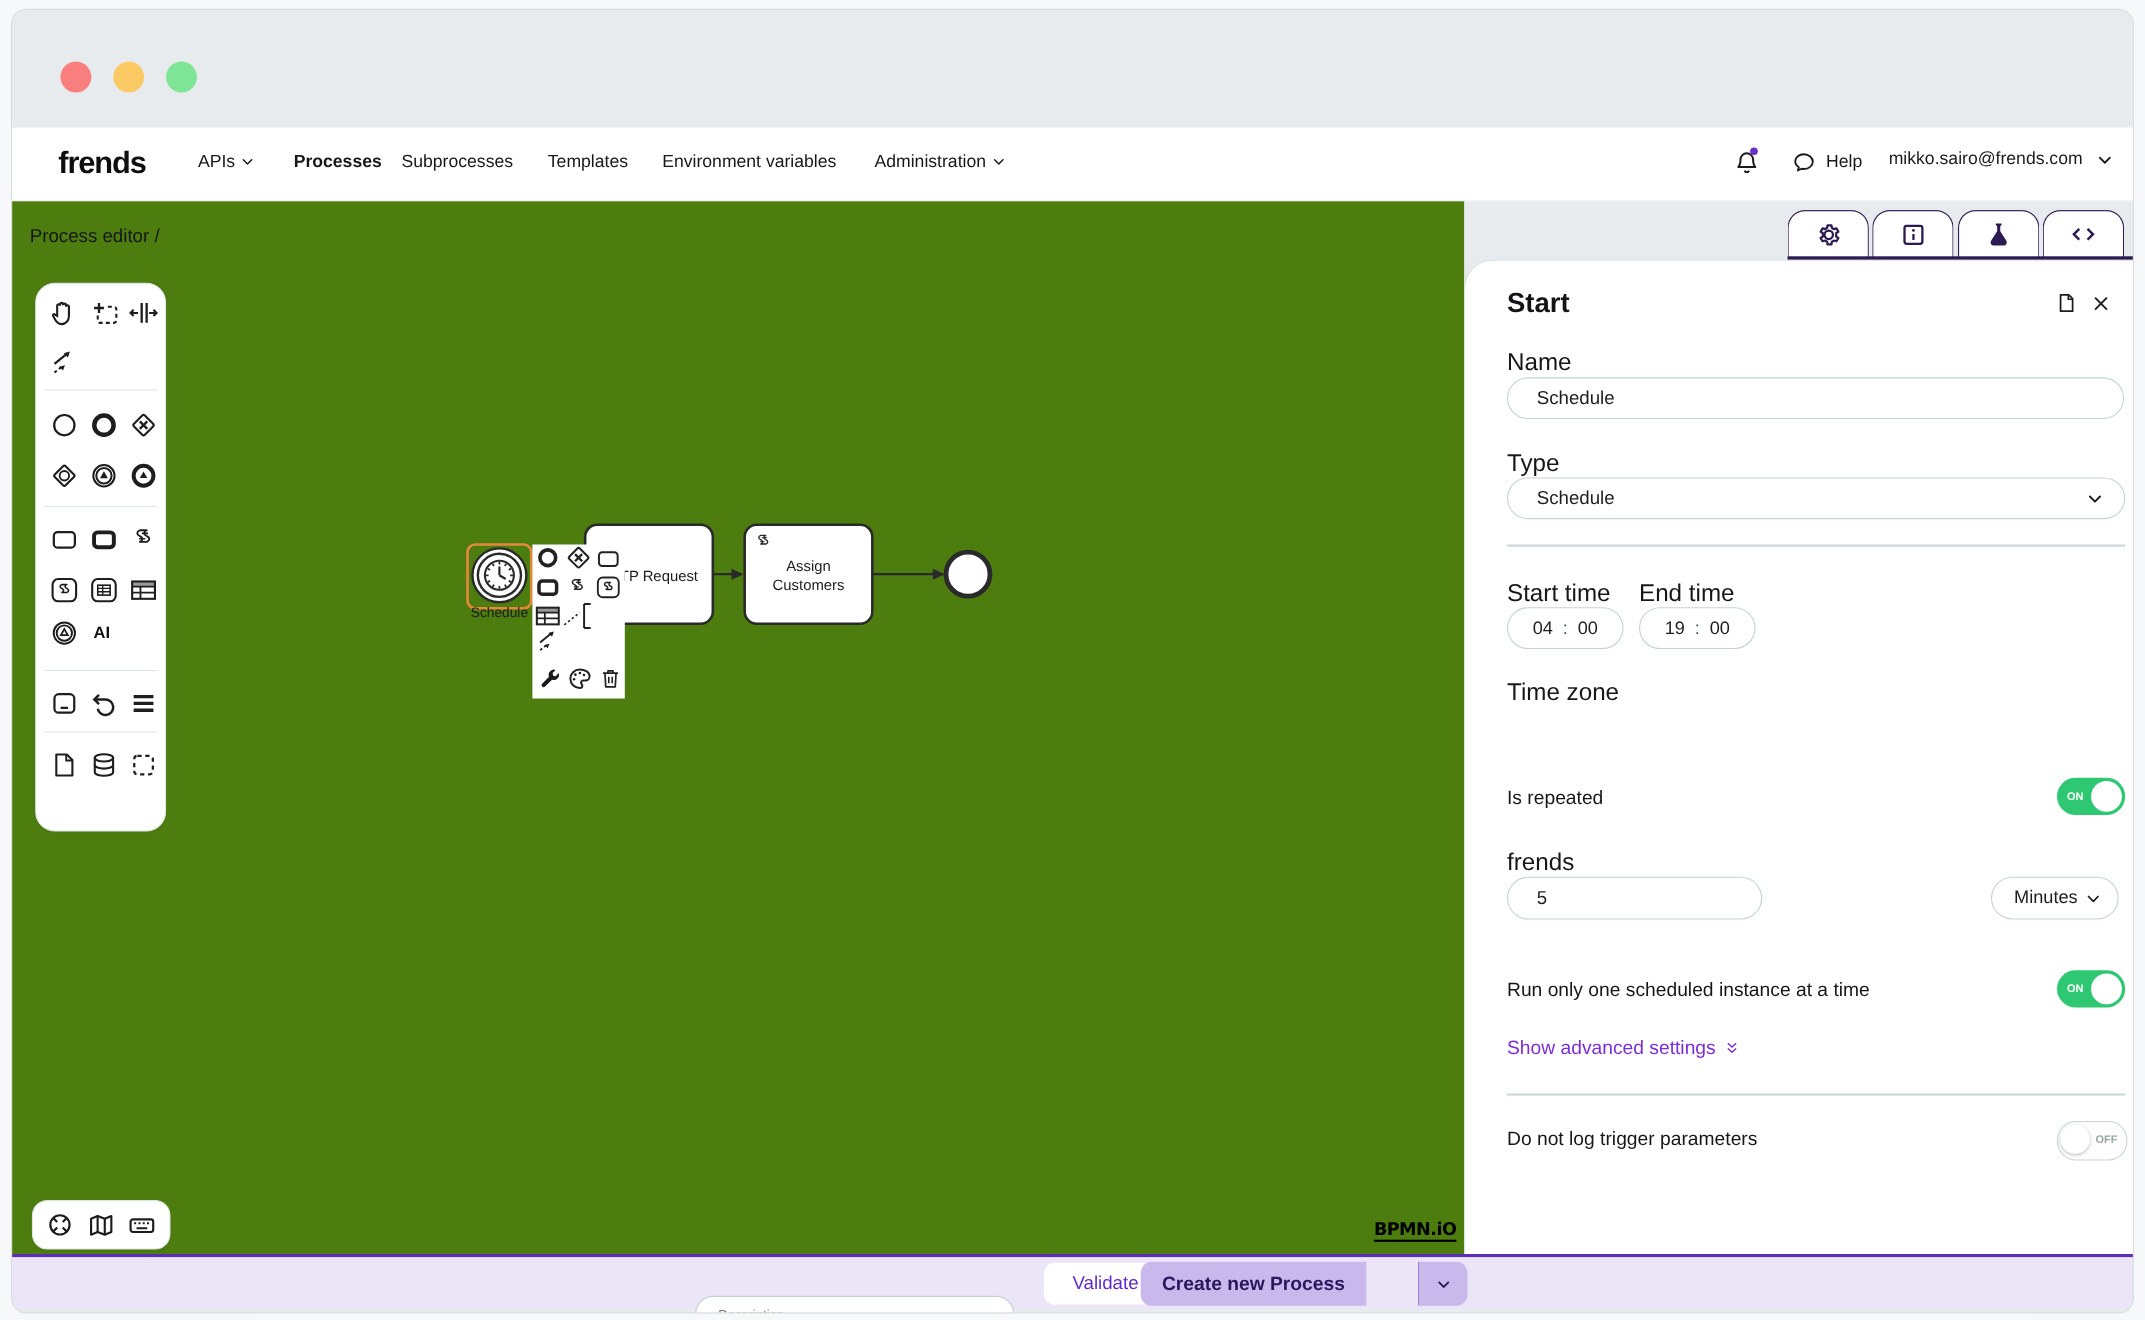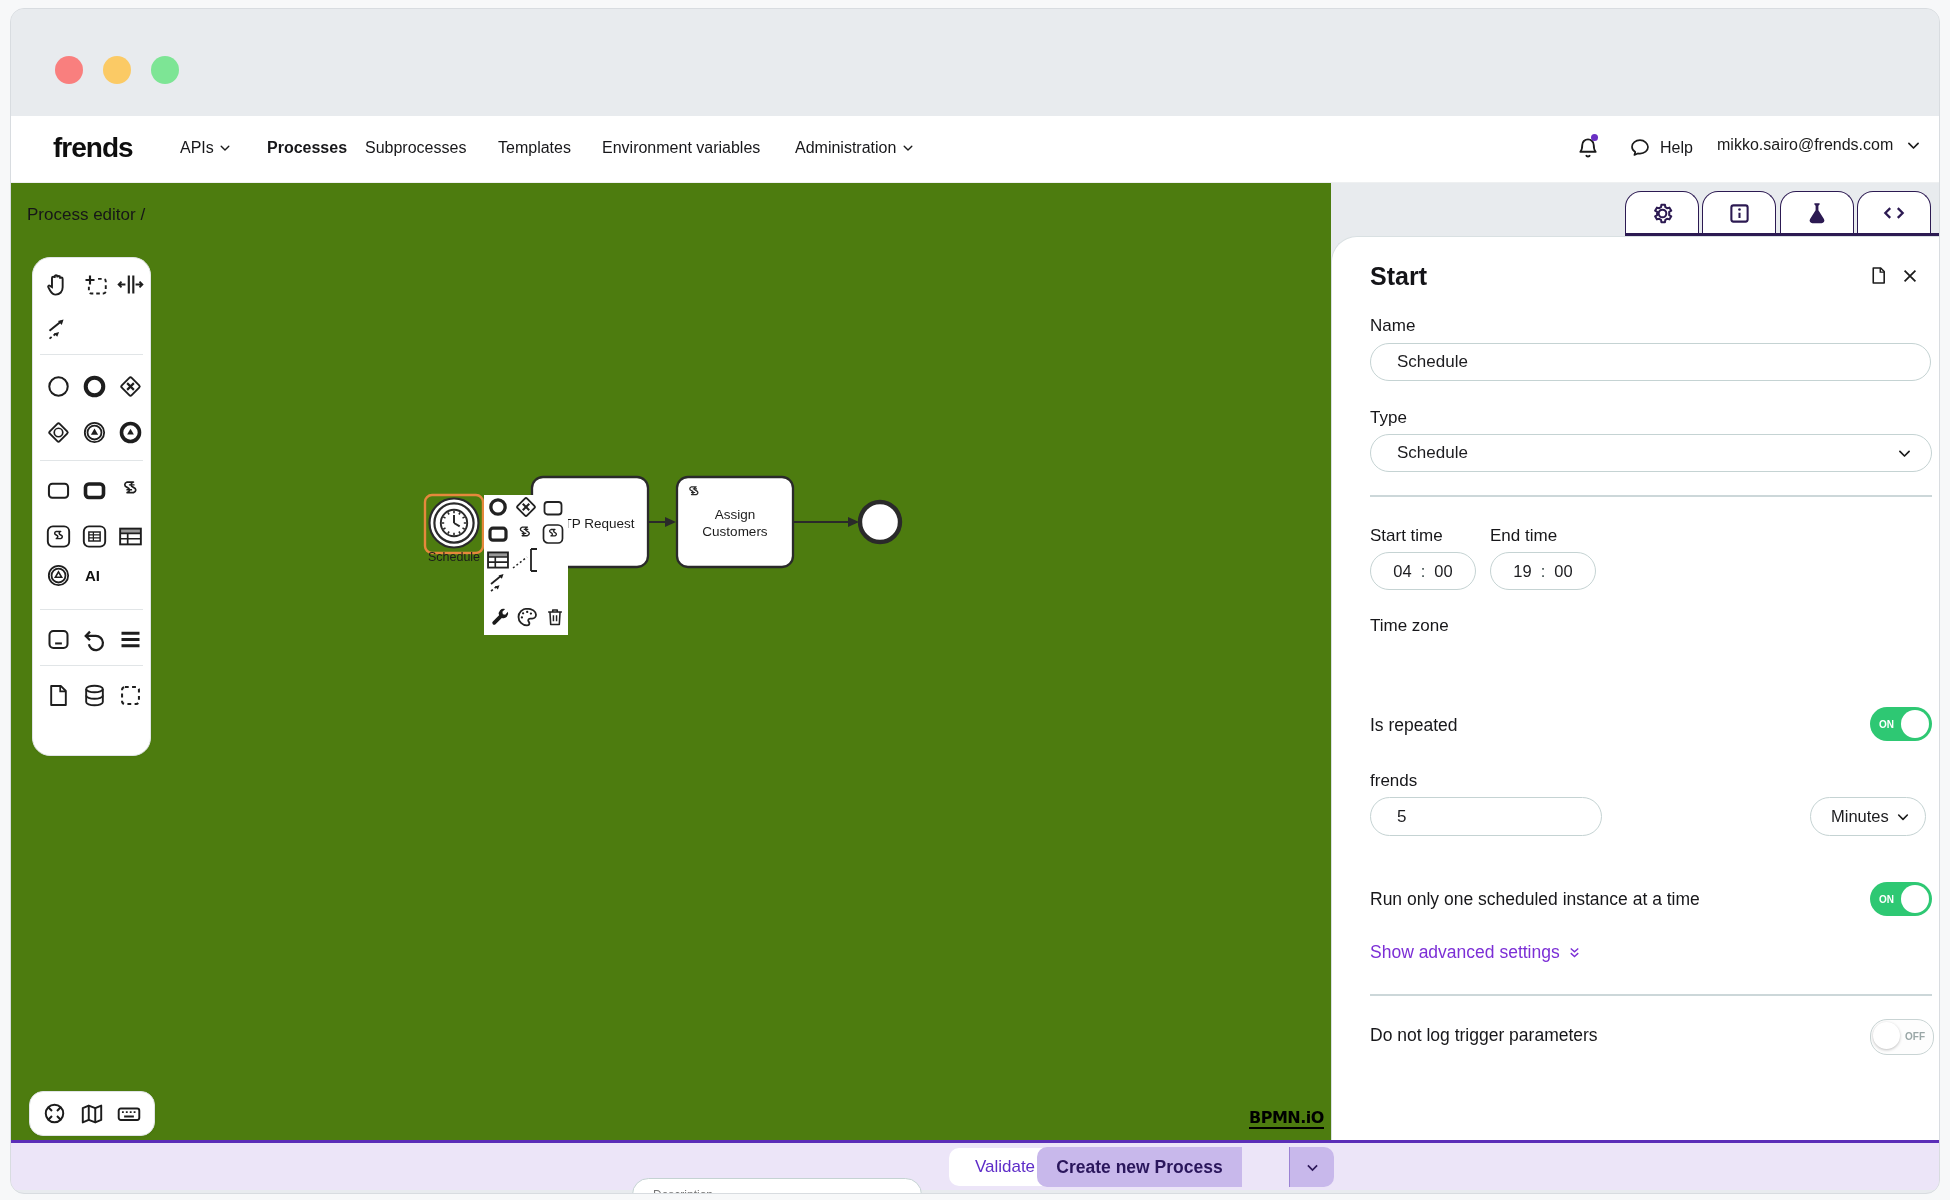--- a/index.html
+++ b/index.html
@@ -17,21 +17,21 @@
   .breadcrumb{left:16px;top:22px;font-size:17px;color:#161618;cursor:pointer;}
   .ptitle{left:16px;top:44px;font-size:31px;font-weight:600;color:#111114;}
   .pversion{font-size:17px;font-weight:400;color:#19191c;margin-left:10px;}
   .palette{left:21px;top:74px;width:117px;height:497px;background:#fff;border:1px solid #e1e5e7;border-radius:18px;box-shadow:0 1px 3px rgba(0,0,0,.04);}
   .pal-ic{width:27px;height:27px;margin:0;color:#1e1e1e;cursor:pointer;}
   .pal-div{left:7px;width:103px;height:1px;background:#e1e5e7;}
   .ai-label{font-size:15px;font-weight:700;color:#111;cursor:pointer;}
   .tabs-line{left:1614px;top:224px;width:314px;height:3px;background:#2c1a52;}
   .tab{top:182px;width:72px;height:42px;background:#fff;border:1.6px solid #2c1a52;border-bottom:none;border-radius:16px 16px 0 0;display:flex;align-items:center;justify-content:center;color:#2c1a52;cursor:pointer;}
   .panel{left:1320px;top:227px;width:608px;height:905px;background:#fff;border-left:1px solid #d9e0e2;border-top:1px solid #d9e0e2;border-top-left-radius:26px;}
-  .plabel{left:38px;font-size:17px;font-weight:500;color:#17171a;white-space:nowrap;}
+  .plabel{left:38px;font-size:22px;font-weight:500;color:#17171a;white-space:nowrap;}
   .pill{border:1.5px solid #c5d3d3;border-radius:20px;background:#fff;font-size:17px;color:#1d1d20;}
   input.pill{outline:none;padding:0 0 0 26px;font-family:"Liberation Sans",sans-serif;}
   .selectbox{display:flex;align-items:center;justify-content:space-between;padding:0 18px 0 26px;cursor:pointer;}
   .divider{left:38px;width:562px;height:1.5px;background:#ccd7d9;}
   .toggle{width:62px;height:34px;border-radius:17px;cursor:pointer;}
   .toggle.on{background:#2ec873;}
   .toggle.on .knob{position:absolute;right:3px;top:3px;width:28px;height:28px;border-radius:50%;background:#fff;}
   .toggle.on .tlabel{position:absolute;left:9px;top:12px;font-size:10px;font-weight:700;color:#fff;}
   .toggle.off{background:#fdfdfd;border:1.5px solid #c9d4d4;}
   .toggle.off .knob{position:absolute;left:2px;top:2px;width:27px;height:27px;border-radius:50%;background:#fff;box-shadow:0 1px 3px rgba(0,0,0,.25);}

